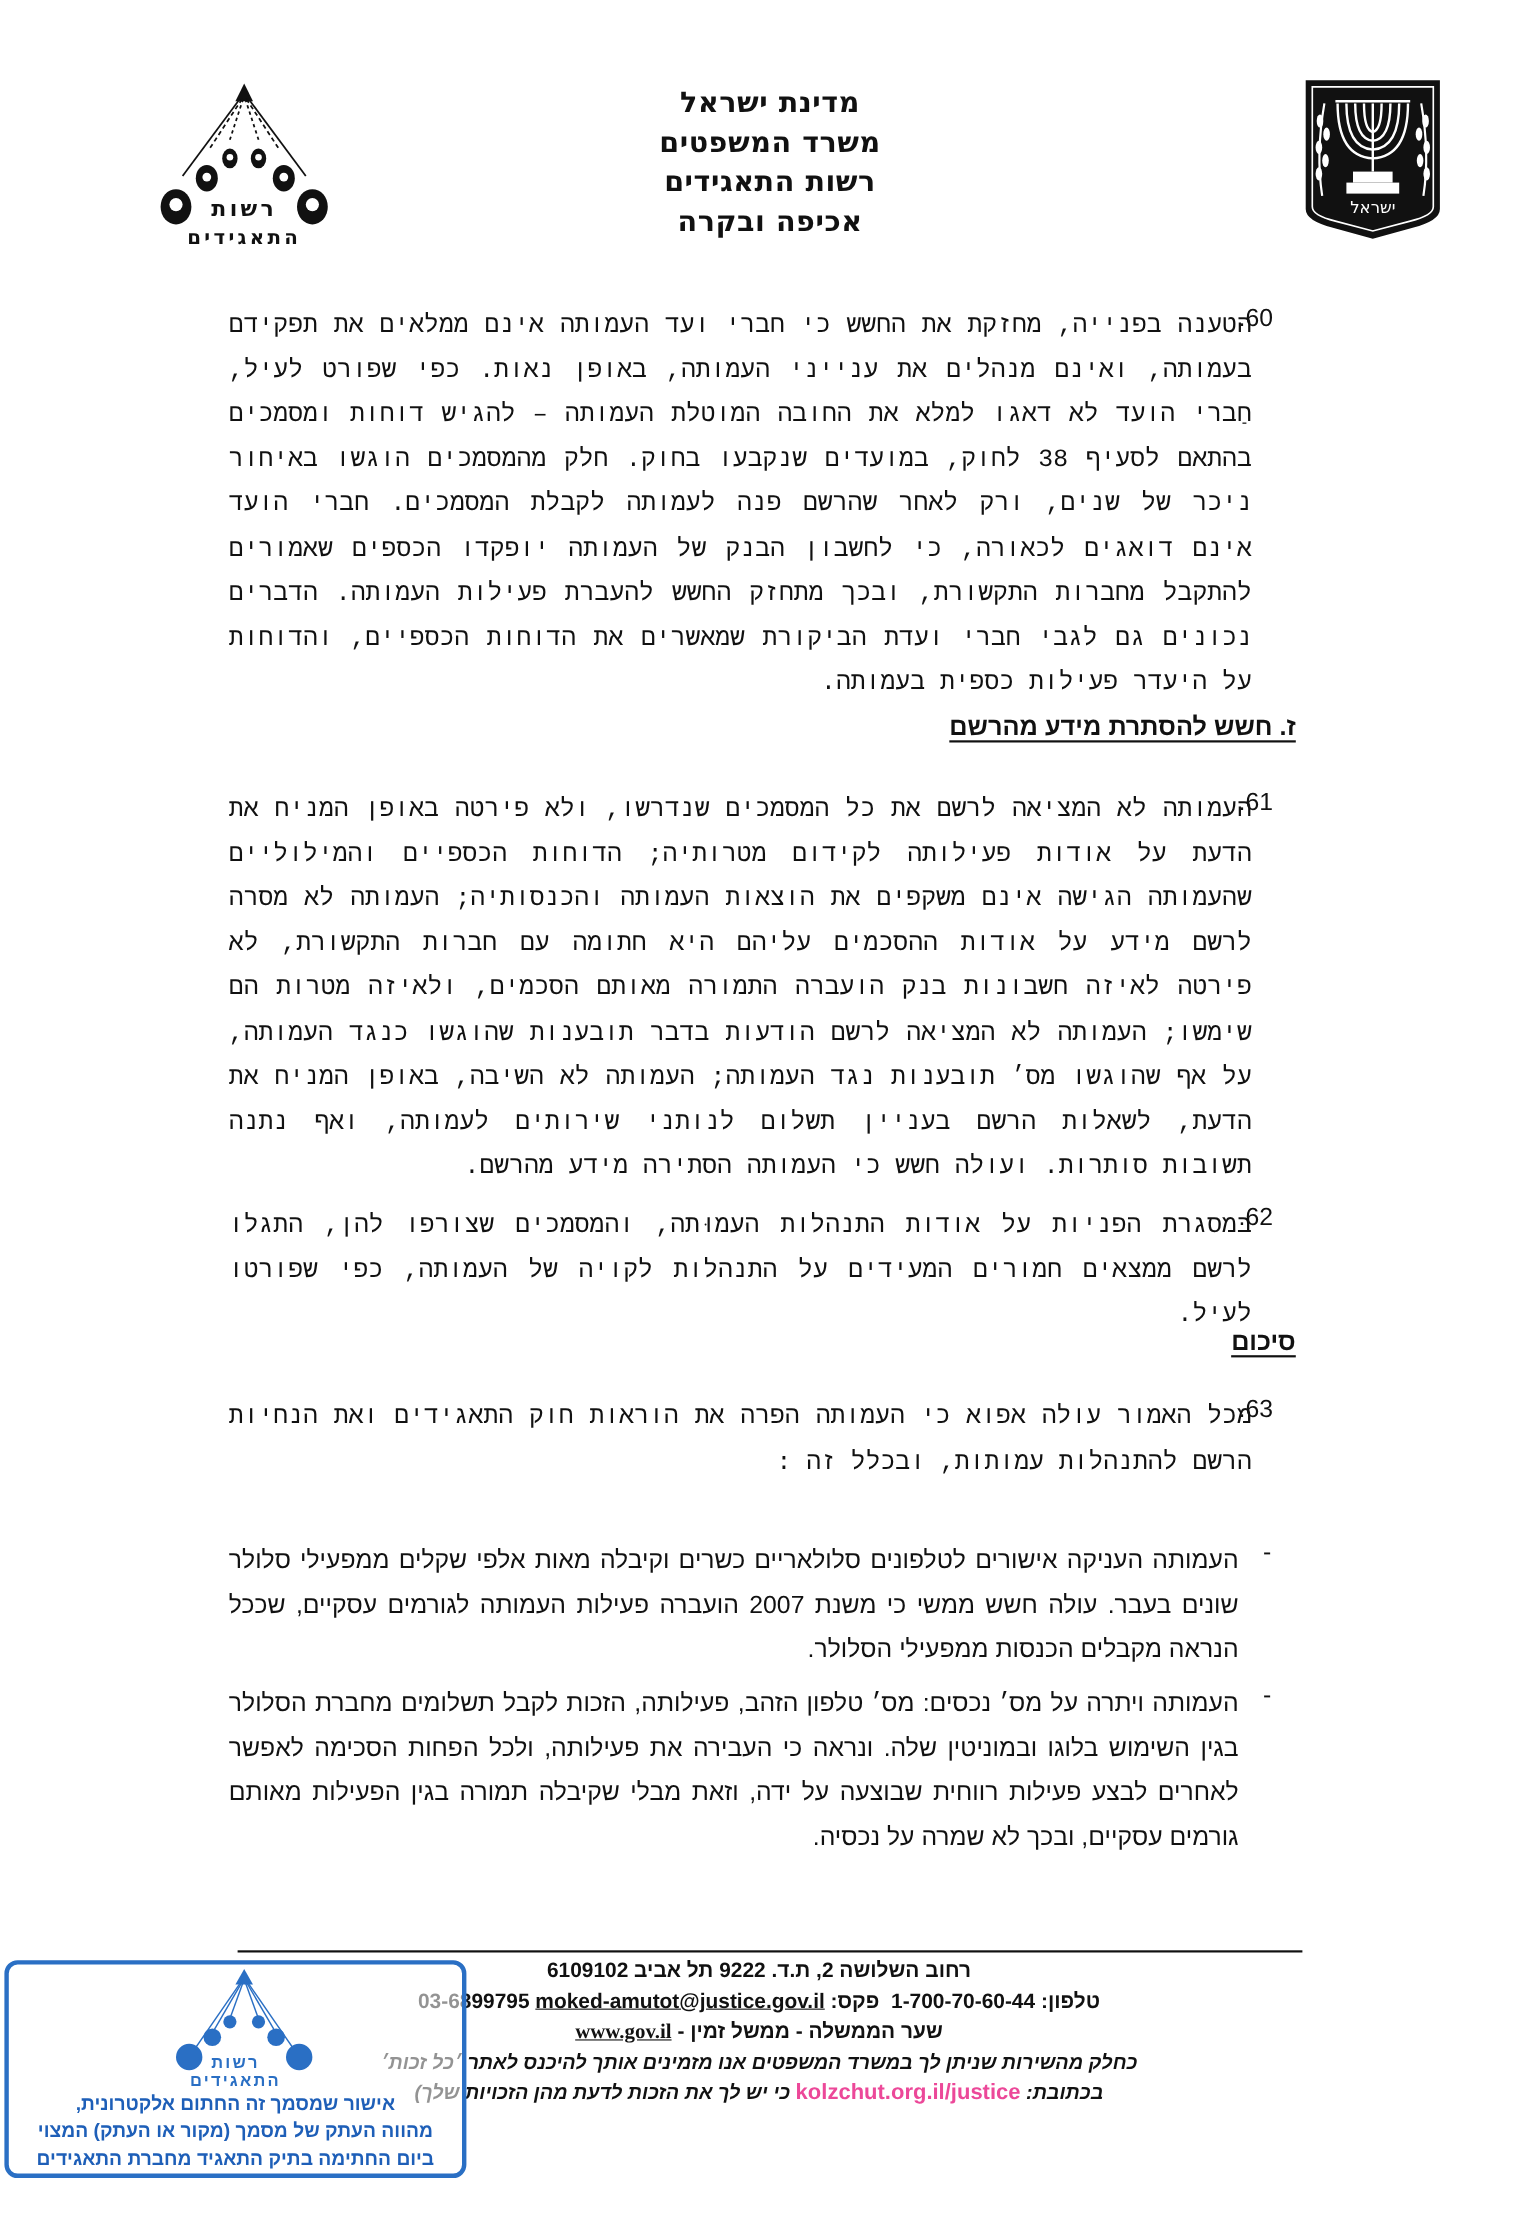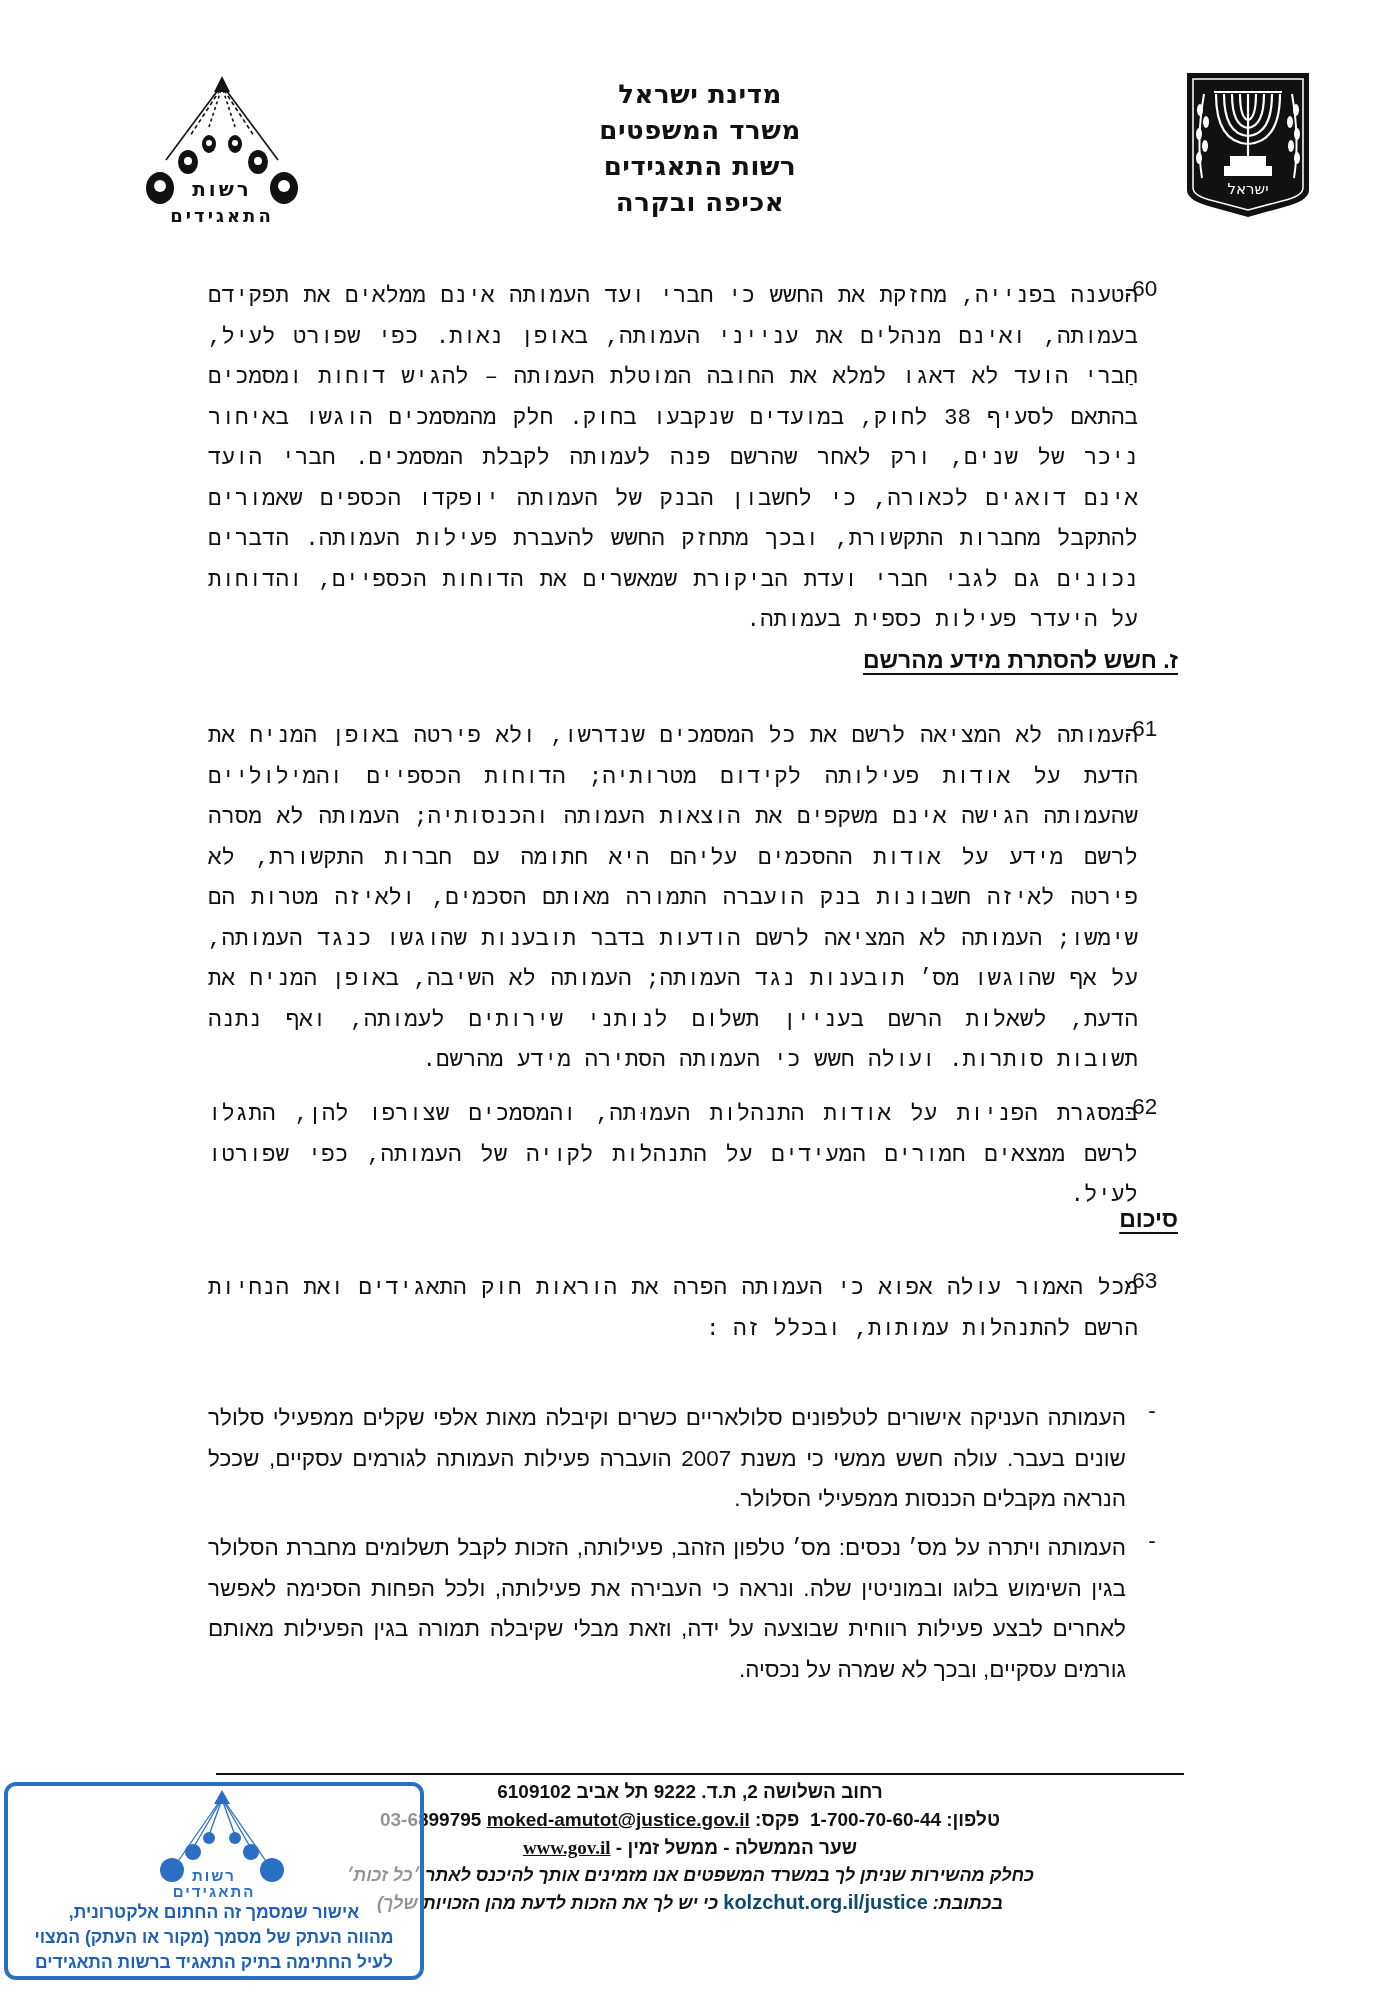--- a/index.html
+++ b/index.html
@@ -168,21 +168,21 @@
     <span style="direction:ltr;unicode-bidi:embed;">03-6899795</span>
     <a style="direction:ltr;unicode-bidi:embed;">moked-amutot@justice.gov.il</a>
   </div>
   <div class="line">
     <span>שער הממשלה - ממשל זמין -</span>
     <a style="font-family:'Liberation Serif',serif;">www.gov.il</a>
   </div>
   <div class="italic">כחלק מהשירות שניתן לך במשרד המשפטים אנו מזמינים אותך להיכנס לאתר ׳כל זכות׳</div>
   <div class="italic">
     <span>בכתובת:</span>
-    <a style="color:#0c4a6e;font-style:normal;font-size:20px;">kolzchut.org.il/justice</a>
+    <a style="color:#ec4899;font-style:normal;font-size:20px;">kolzchut.org.il/justice</a>
     <span>כי יש לך את הזכות לדעת מהן הזכויות שלך)</span>
   </div>
 </div>
 
 <div class="stamp">
   <svg class="logo" viewBox="0 0 128 100">
     <polygon points="64,4 56,18 72,18" fill="#2a6fc4"></polygon>
     <g stroke="#2a6fc4" stroke-width="1.3">
       <line x1="61" y1="16" x2="14" y2="84"></line>
         <line x1="67" y1="16" x2="114" y2="84"></line>
@@ -200,15 +200,15 @@
         <circle cx="114" cy="84" r="12"></circle>
     </g>
   </svg>
   <div class="org">
     <div>רשות</div>
     <div>התאגידים</div>
   </div>
   <div class="msg">
     <div>אישור שמסמך זה החתום אלקטרונית,</div>
     <div>מהווה העתק של מסמך (מקור או העתק) המצוי</div>
-    <div>לעיל החתימה בתיק התאגיד ברשות התאגידים</div>
+    <div>ביום החתימה בתיק התאגיד מחברת התאגידים</div>
   </div>
 </div>
 
 </body></html>

